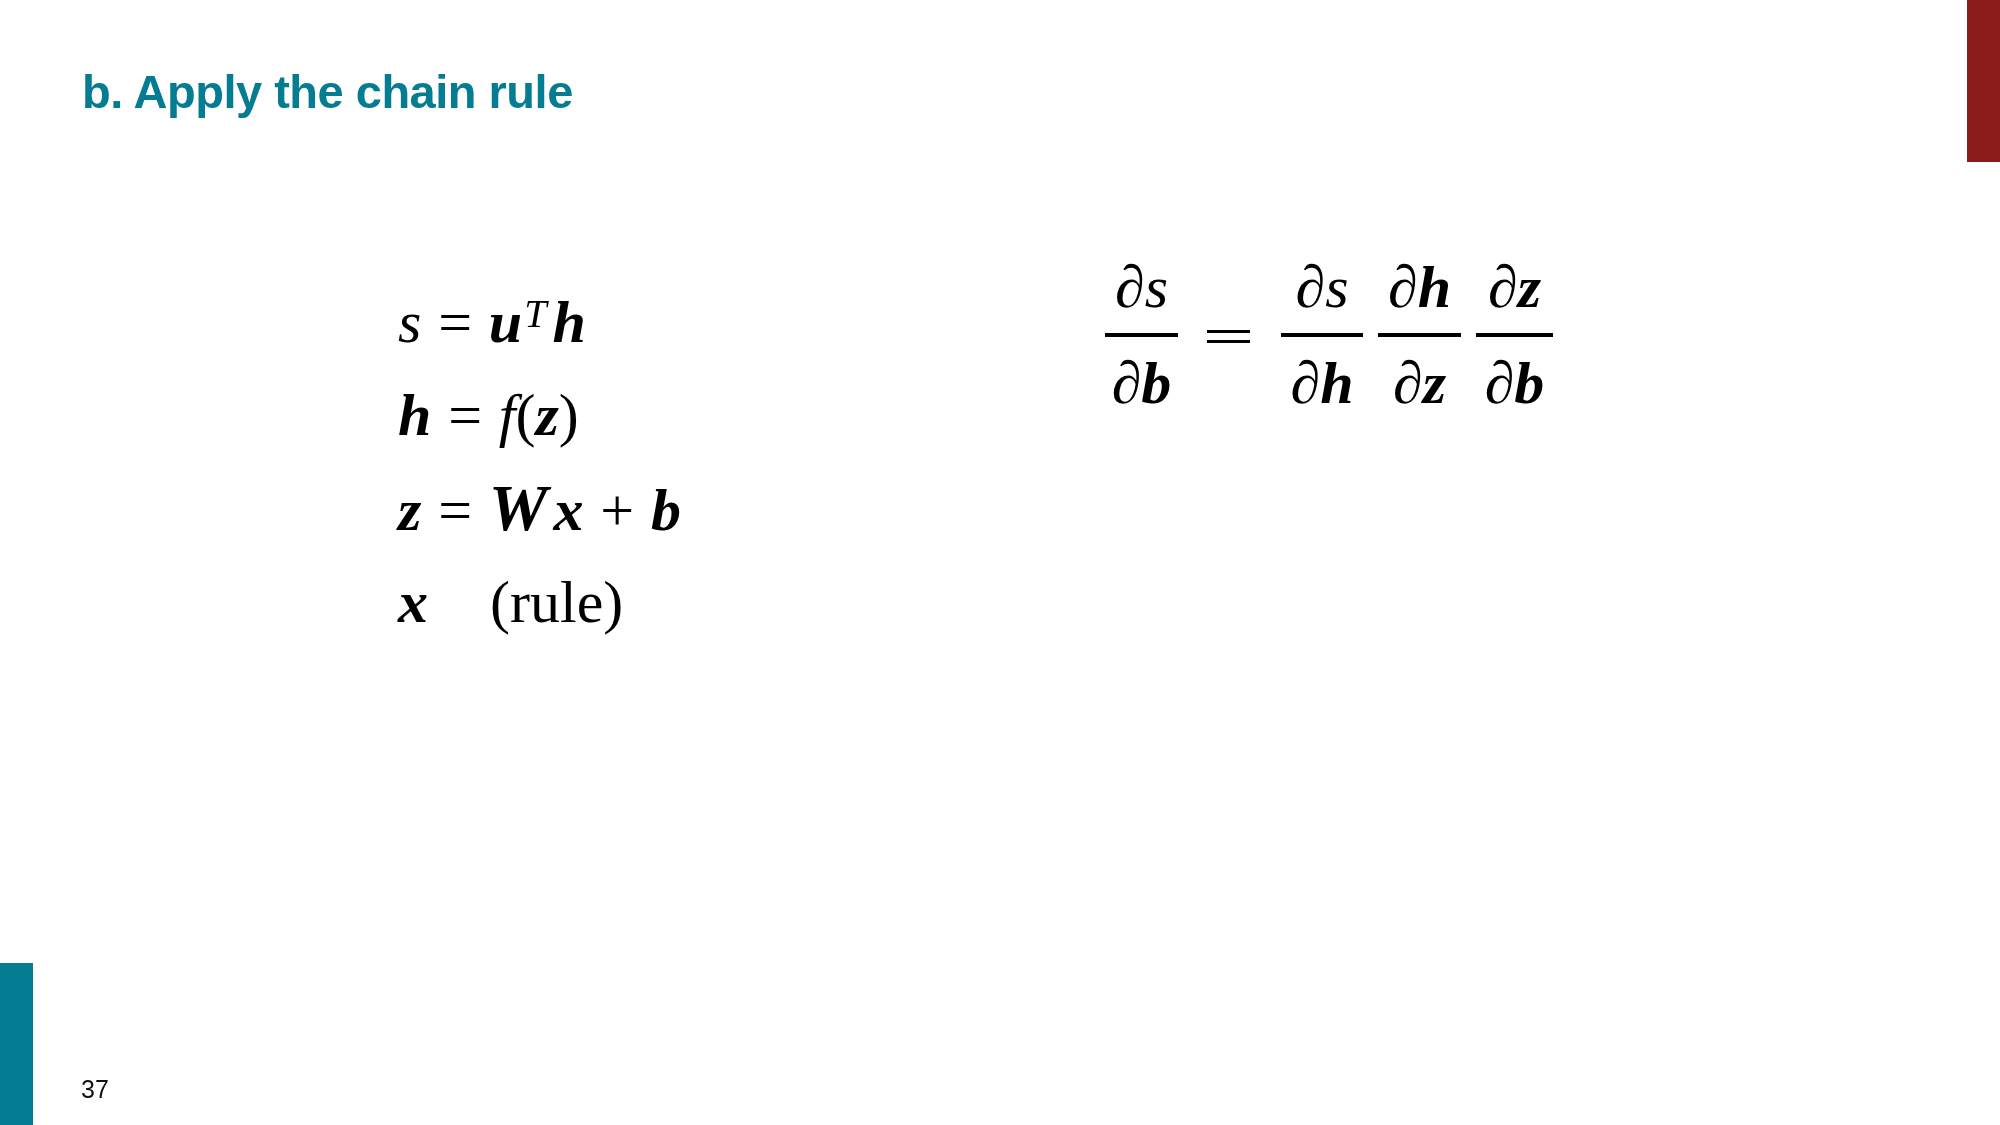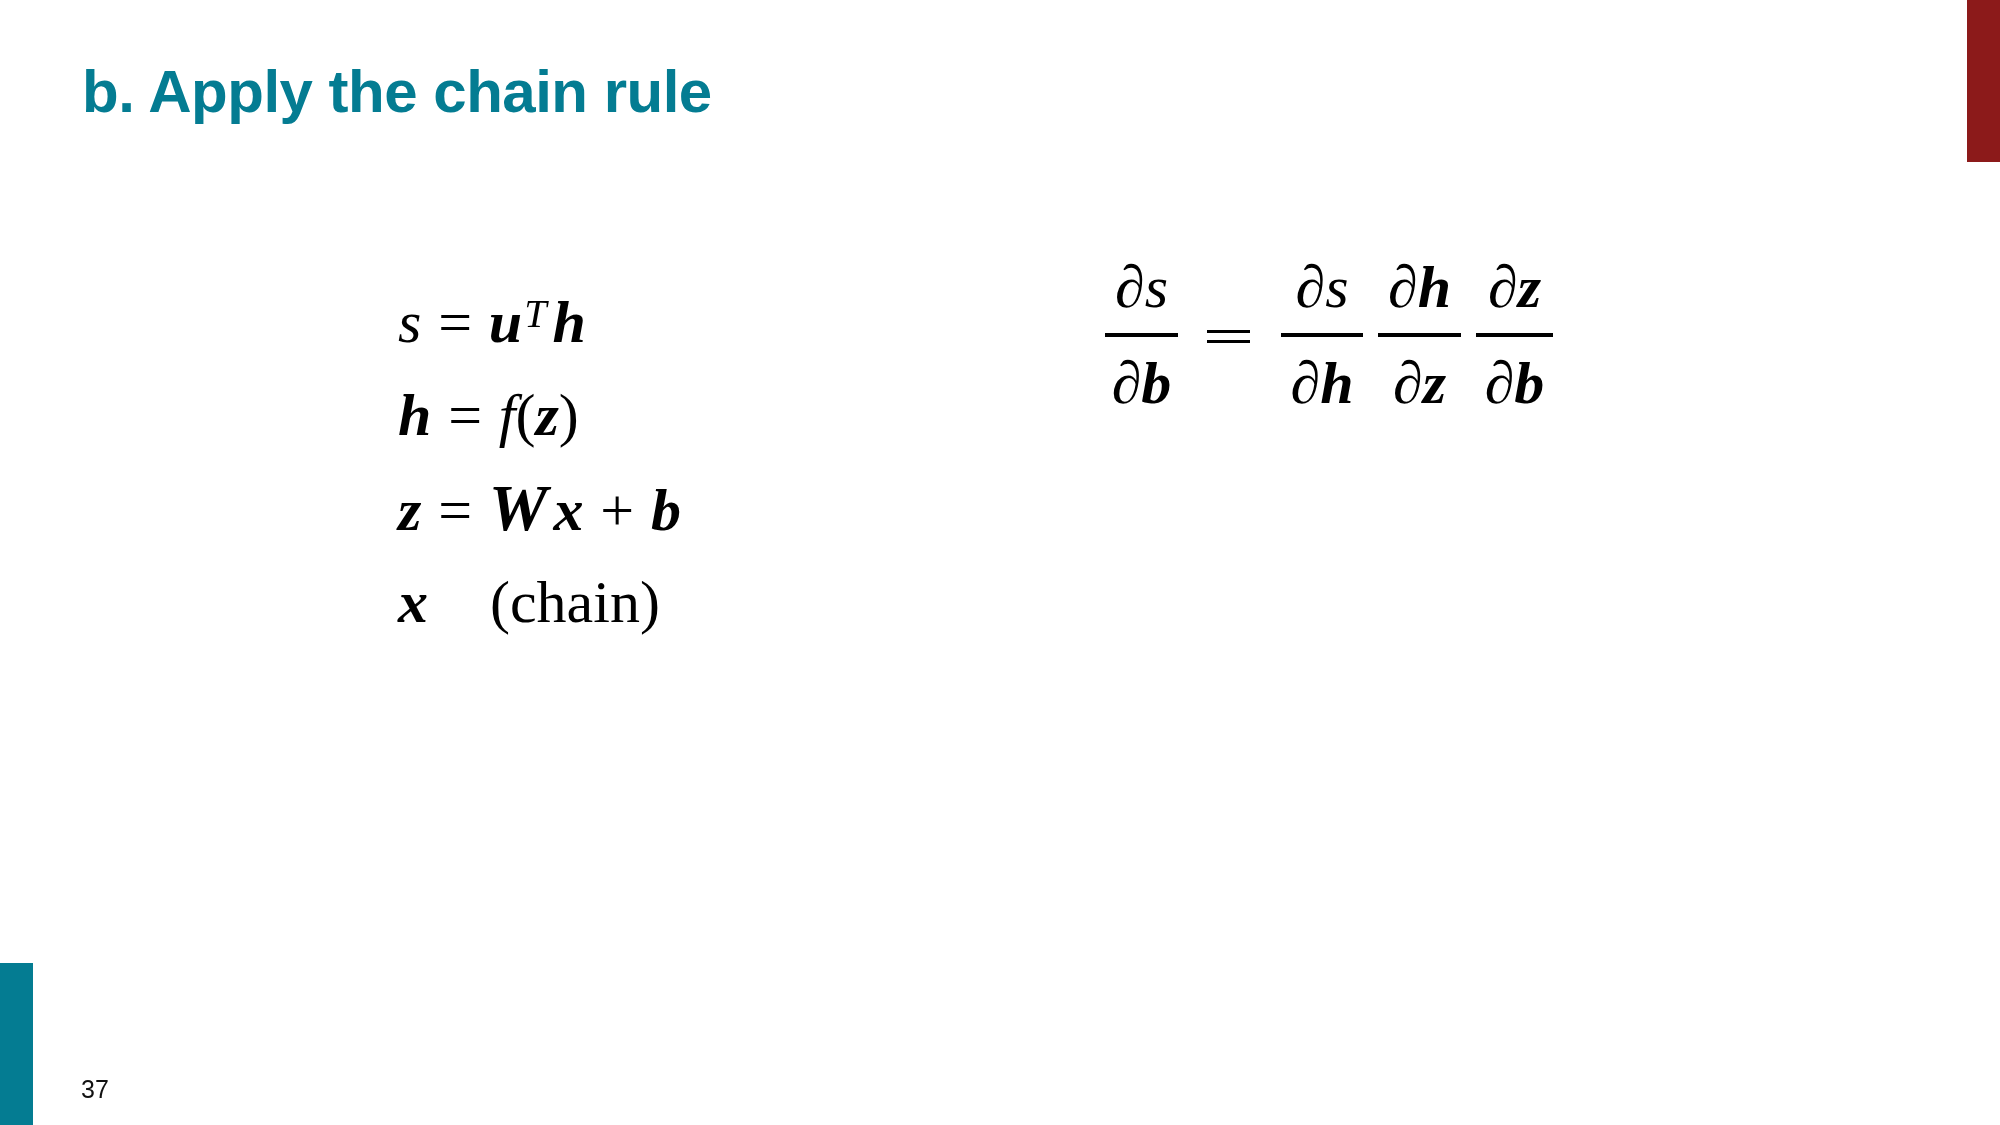--- a/index.html
+++ b/index.html
@@ -4,21 +4,21 @@
 <style>
   html, body { margin: 0; padding: 0; }
   body {
     width: 2000px; height: 1125px; position: relative; overflow: hidden;
     background: #ffffff; color: #000;
     font-family: "Liberation Sans", sans-serif;
   }
   .title {
     position: absolute; left: 82px; top: 52px;
     font-family: "Liberation Sans", sans-serif; font-weight: bold;
-    font-size: 60px; line-height: 80px; color: #047c92; letter-spacing: -0.5px;
+    font-size: 47px; line-height: 80px; color: #047c92; letter-spacing: -0.5px;
     white-space: nowrap;
   }
   .accent-red { position: absolute; left: 1967px; top: 0; width: 33px; height: 162px; background: #8c1a1a; }
   .accent-teal { position: absolute; left: 0; top: 963px; width: 33px; height: 162px; background: #047c92; }
   .page-num {
     position: absolute; left: 81px; top: 1074px;
     font-family: "Liberation Sans", sans-serif; font-size: 25px; line-height: 30px; color: #111; text-align: center;
   }
   .math { font-family: "Liberation Serif", serif; color: #000; }
   .mi { font-style: italic; }
@@ -57,21 +57,21 @@
   <div class="eq-line" style="top:292px">
     <span class="mi">s</span><span class="op">=</span><span class="mb">u</span><sup>T</sup><span class="mb" style="margin-left:6px">h</span>
   </div>
   <div class="eq-line" style="top:385px">
     <span class="mb">h</span><span class="op">=</span><span class="mi">f</span><span class="mr">(</span><span class="mb">z</span><span class="mr">)</span>
   </div>
   <div class="eq-line" style="top:478px">
     <span class="mb">z</span><span class="op">=</span><span class="mb" style="font-size:66px">W</span><span class="mb" style="margin-left:6px">x</span><span class="op">+</span><span class="mb">b</span>
   </div>
   <div class="eq-line" style="top:572px">
-    <span class="mb">x</span><span class="gap"></span><span class="mr">(chain)</span>
+    <span class="mb">x</span><span class="gap"></span><span class="mr">(rule)</span>
   </div>
 </div>
 
 <div class="math">
   <div class="frac" style="left:1105px; top:255px; width:73px;">
     <span class="num"><span class="mr">∂</span><span class="mi">s</span></span>
     <span class="bar"></span>
     <span class="den"><span class="mr">∂</span><span class="mb">b</span></span>
   </div>
 

